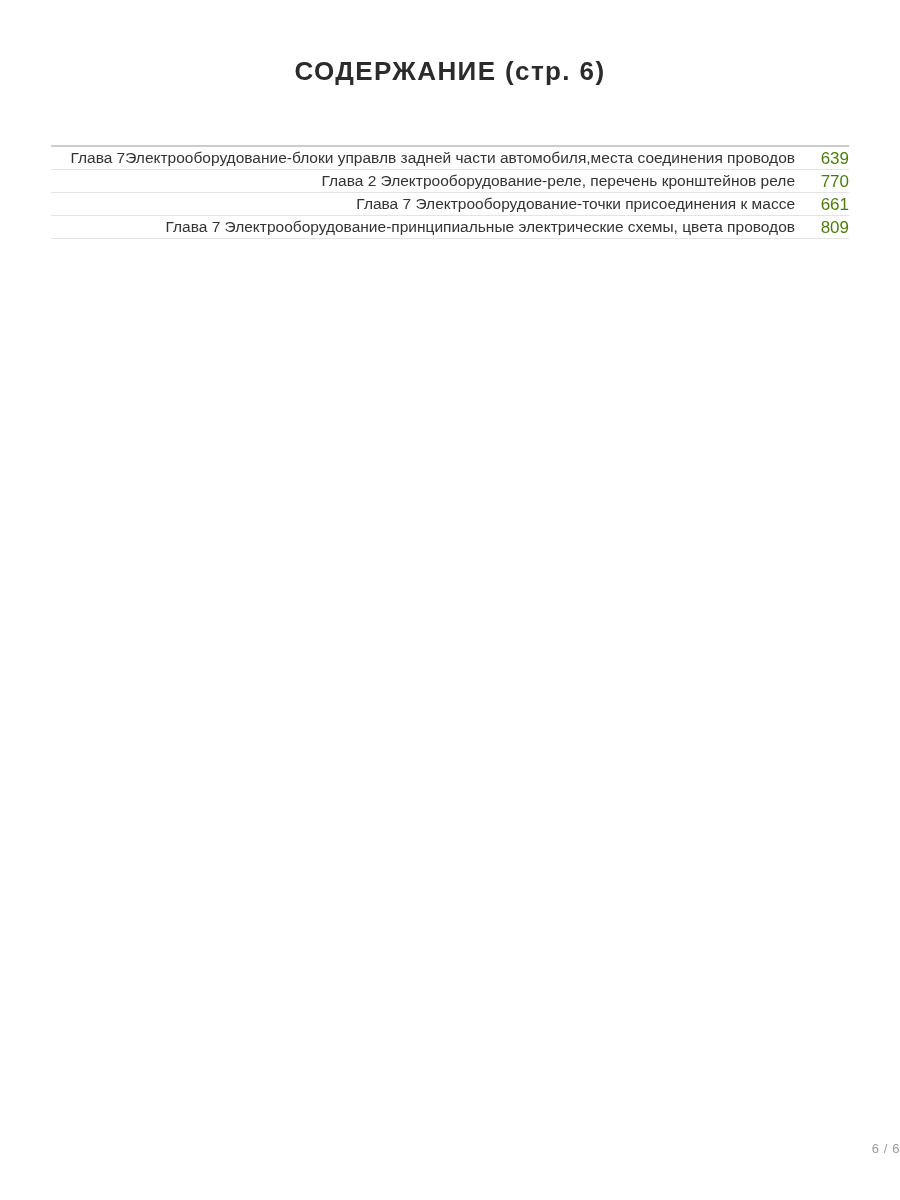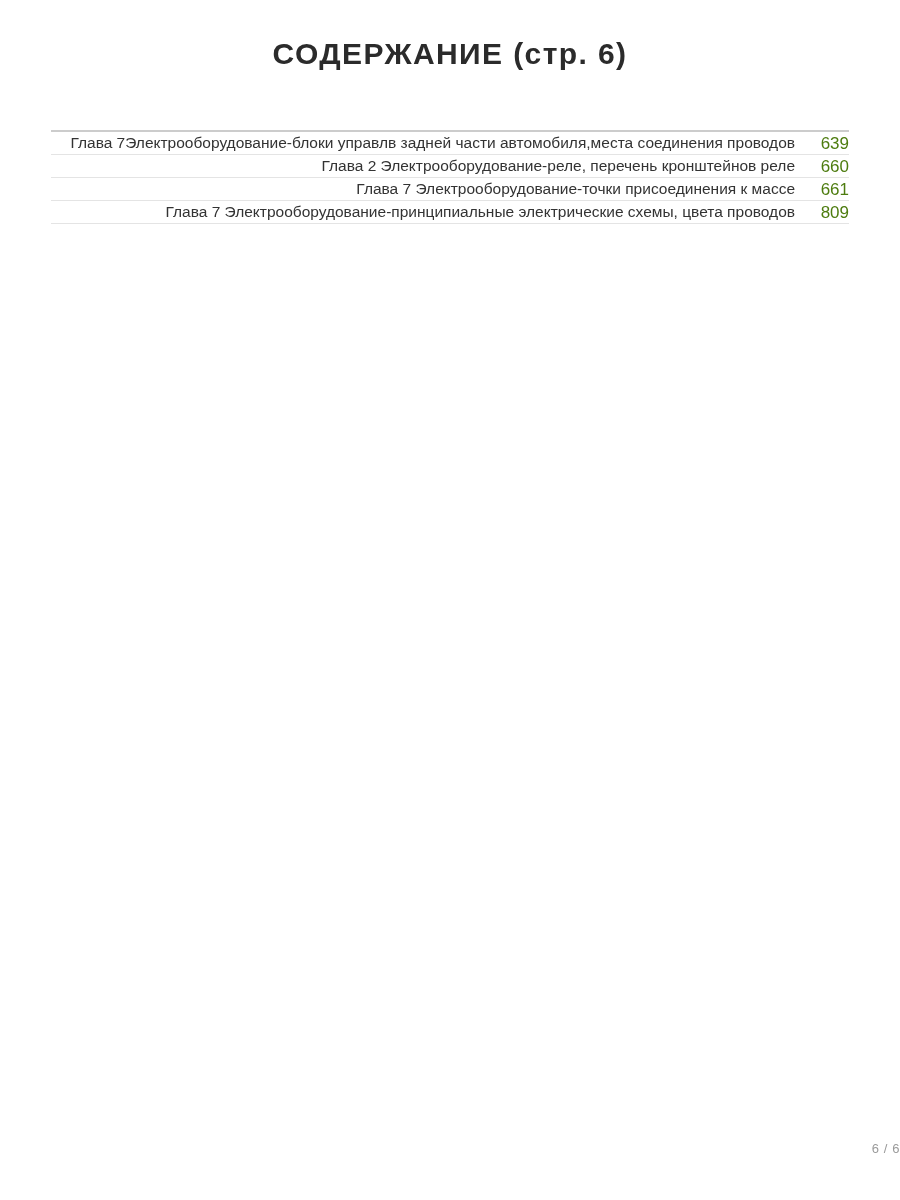--- a/index.html
+++ b/index.html
@@ -21,26 +21,26 @@
     height: 1200px;
     box-sizing: border-box;
     position: relative;
     background: #ffffff;
     display: flex;
     flex-direction: column;
   }
 
   .page-title {
     text-align: center;
-    font-size: 30px;
+    font-size: 26px;
     font-weight: bold;
     color: #2b2b2b;
     letter-spacing: 1.4px;
     margin: 0;
-    padding-top: 36px;
+    padding-top: 56px;
     padding-bottom: 0;
     line-height: 1.2;
   }
 
   .toc-wrap {
     margin: 0 51px 0 51px;
     padding-top: 58px;
   }
 
   .toc-rule {
@@ -107,21 +107,21 @@
   <div class="toc-wrap">
     <div class="toc-rule"></div>
     <table class="toc-table">
       <tbody>
         <tr>
           <td class="toc-title-cell">Глава 7Электрооборудование-блоки управлв задней части автомобиля,места соединения проводов</td>
           <td class="toc-page-cell">639</td>
         </tr>
         <tr>
           <td class="toc-title-cell">Глава 2 Электрооборудование-реле, перечень кронштейнов реле</td>
-          <td class="toc-page-cell">660</td>
+          <td class="toc-page-cell">770</td>
         </tr>
         <tr>
           <td class="toc-title-cell">Глава 7 Электрооборудование-точки присоединения к массе</td>
           <td class="toc-page-cell">661</td>
         </tr>
         <tr>
           <td class="toc-title-cell">Глава 7 Электрооборудование-принципиальные электрические схемы, цвета проводов</td>
           <td class="toc-page-cell">809</td>
         </tr>
       </tbody>

